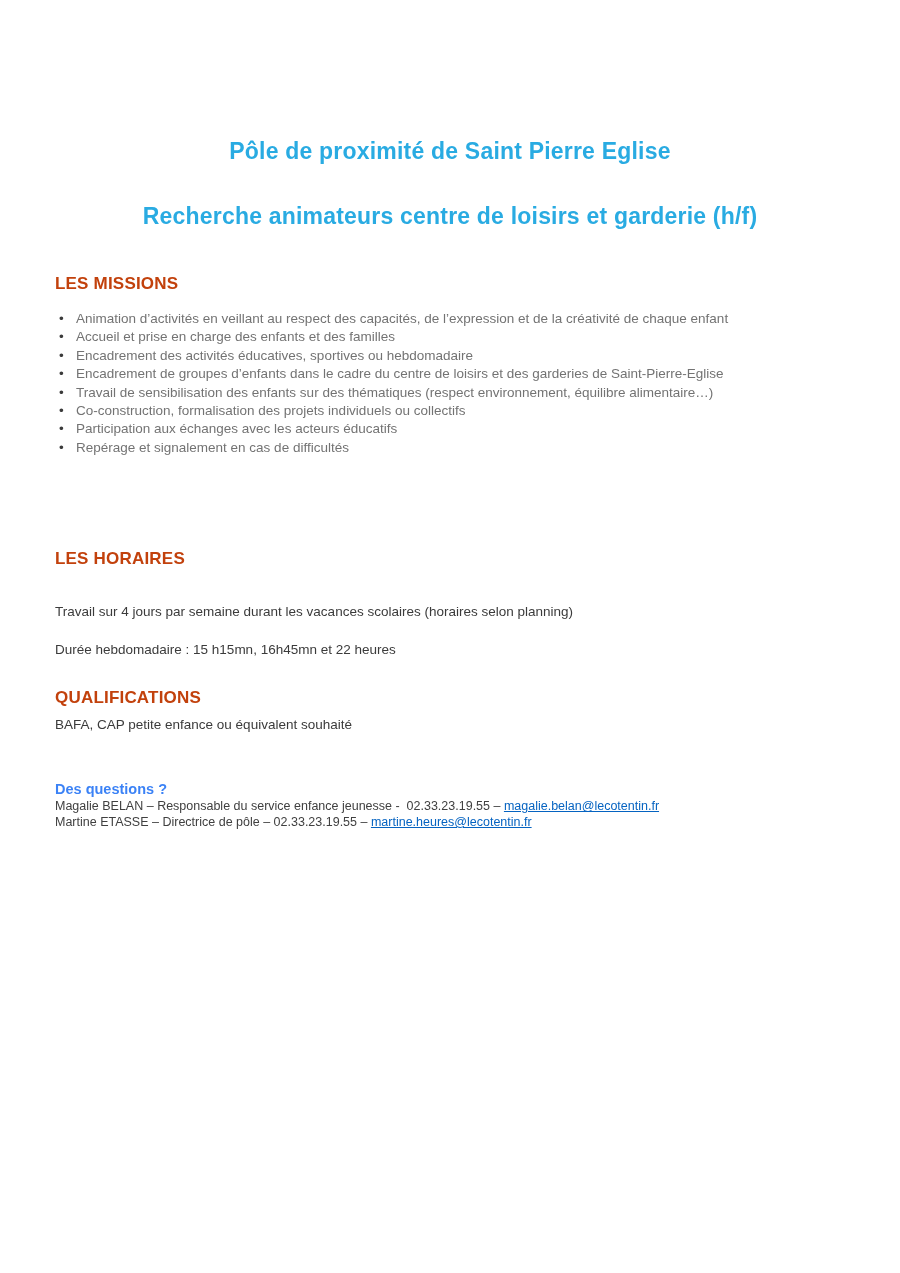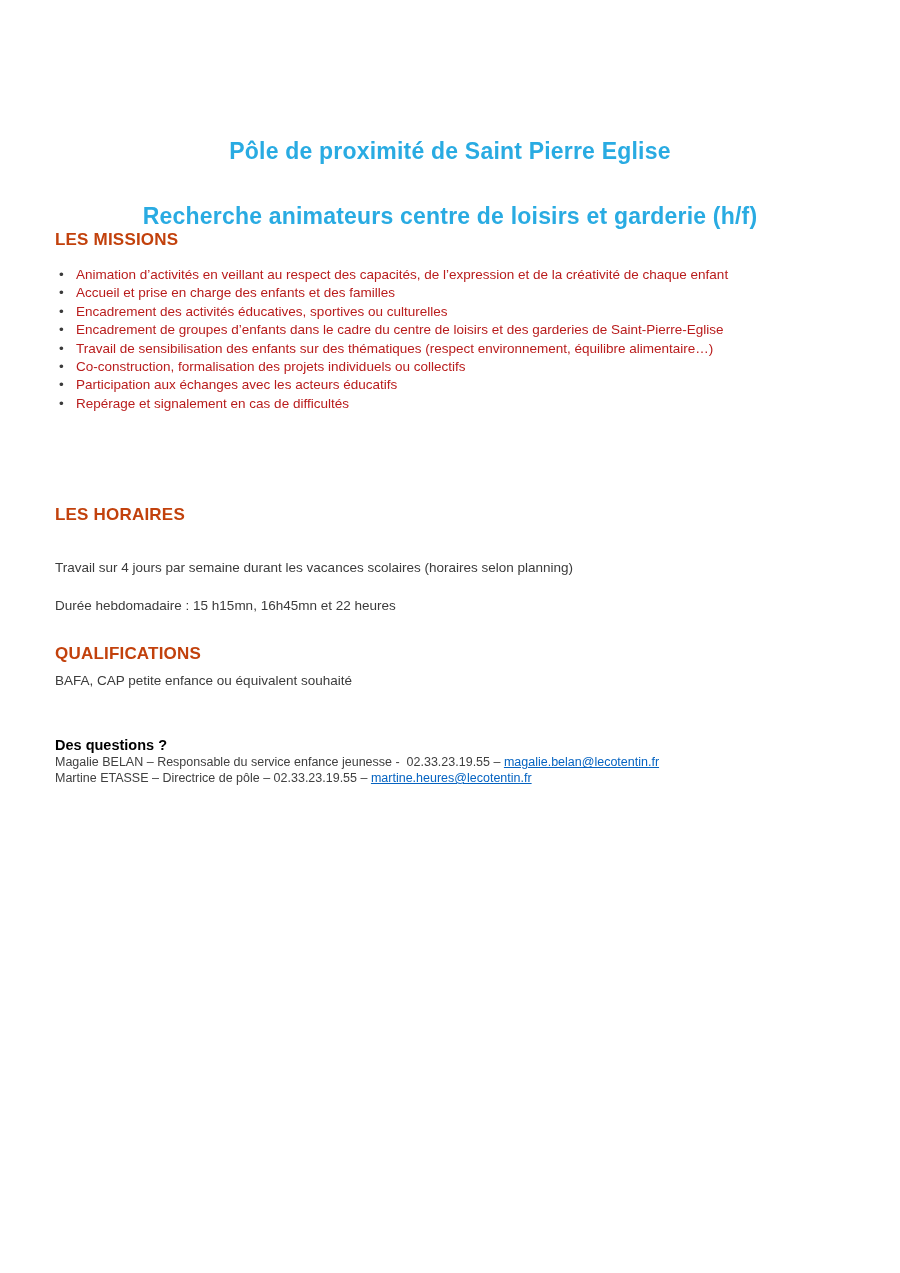--- a/index.html
+++ b/index.html
@@ -18,59 +18,59 @@
     position: relative;
   }
   .doc-title {
     color: #29abe2;
     font-size: 23px;
     font-weight: bold;
     text-align: center;
     letter-spacing: 0.2px;
   }
   .doc-title.first { margin-bottom: 38px; }
-  .doc-title.second { }
+  .doc-title.second { margin-bottom: 44px; }
   .section-heading {
     color: #c2410c;
     font-size: 17px;
     font-weight: bold;
     letter-spacing: 0.2px;
   }
   .missions-list {
     list-style: none;
     margin-top: 16px;
     margin-bottom: 0;
   }
   .missions-list li {
     position: relative;
     padding-left: 21px;
     font-size: 13.5px;
     line-height: 18.4px;
-    color: #b91c1c;
+    color: #737373;
   }
   .missions-list li::before {
     content: "•";
     position: absolute;
     left: 4px;
     top: 0;
     font-size: 13.5px;
     color: #3b3b3b;
   }
   .horaires-heading { margin-top: 92px; }
   .body-line {
     font-size: 13.5px;
     line-height: 18.4px;
     color: #3b3b3b;
   }
   .horaires-p1 { margin-top: 34px; }
   .horaires-p2 { margin-top: 19px; }
   .qualifications-heading { margin-top: 29px; }
   .qualifications-text { margin-top: 8px; }
   .questions-heading {
-    color: #000000;
+    color: #3b82f6;
     font-size: 14.5px;
     font-weight: bold;
     margin-top: 47px;
   }
   .contacts { margin-top: 2px; }
   .contact-line {
     font-size: 12.5px;
     line-height: 15.5px;
     color: #404040;
     white-space: pre-wrap;
@@ -88,21 +88,21 @@
 
   <div class="doc-title first">Pôle de proximité de Saint Pierre Eglise</div>
 
   <div class="doc-title second">Recherche animateurs centre de loisirs et garderie (h/f)</div>
 
   <div class="section-heading">LES MISSIONS</div>
 
   <ul class="missions-list">
     <li>Animation d’activités en veillant au respect des capacités, de l’expression et de la créativité de chaque enfant</li>
     <li>Accueil et prise en charge des enfants et des familles</li>
-    <li>Encadrement des activités éducatives, sportives ou culturelles</li>
+    <li>Encadrement des activités éducatives, sportives ou hebdomadaire</li>
     <li>Encadrement de groupes d’enfants dans le cadre du centre de loisirs et des garderies de Saint-Pierre-Eglise</li>
     <li>Travail de sensibilisation des enfants sur des thématiques (respect environnement, équilibre alimentaire…)</li>
     <li>Co-construction, formalisation des projets individuels ou collectifs</li>
     <li>Participation aux échanges avec les acteurs éducatifs</li>
     <li>Repérage et signalement en cas de difficultés</li>
   </ul>
 
   <div class="section-heading horaires-heading">LES HORAIRES</div>
 
   <div class="horaires-p1">

